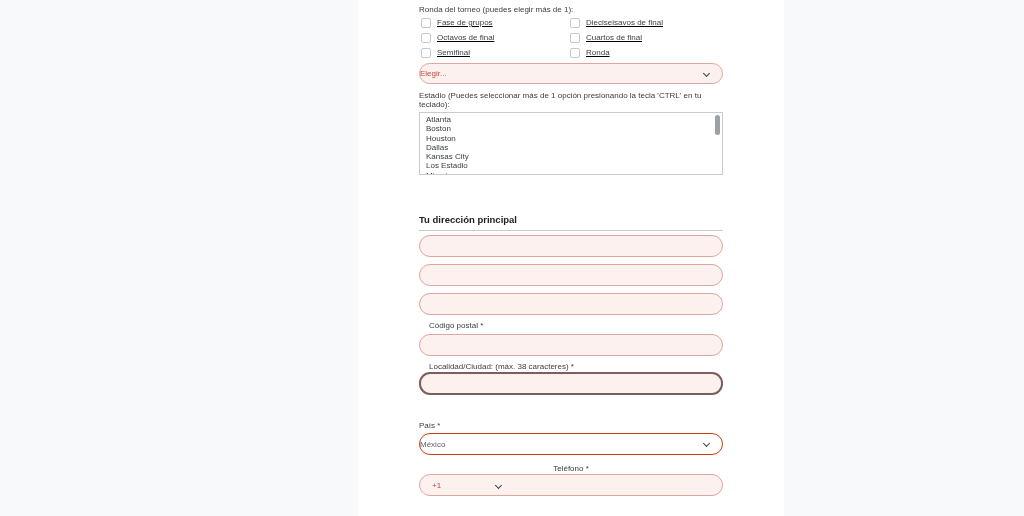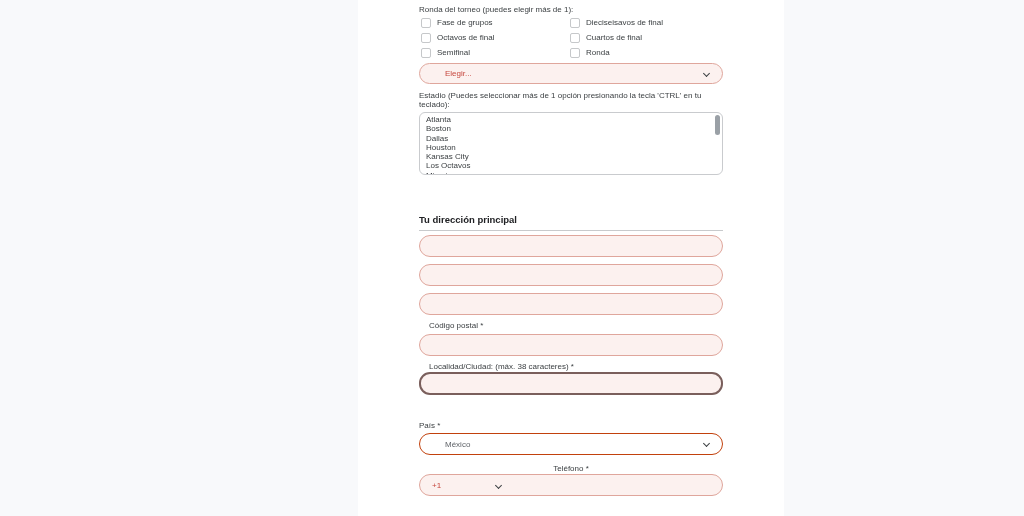--- a/index.html
+++ b/index.html
@@ -24,58 +24,58 @@
   }
   .lbl-1 { margin-top:0; }
 
   
   .cb-grid {
     display:grid;
     grid-template-columns:149px 1fr;
     row-gap:5px;
     margin-top:4px;
   }
-  .cb-item { display:flex; align-items:center; gap:6px; height:10px; cursor:pointer; margin-left:2px; }
+  .cb-item { display:flex; align-items:center; gap:6px; height:10px; cursor:pointer; margin-left:2px;text-decoration:underline; }
   .cb {
     width:10px; height:10px; flex:0 0 10px;
     border:1px solid #c6c8ca; border-radius:2px; background:#fff;
   }
   .cb-label { font-size:8px; color:#3c4043; line-height:10px; }
 
   
   .sel, .txt {
     position:relative;
     width:100%; height:21px;
     border-radius:11px;
     display:flex; align-items:center;
   }
   .pinkfield {
     background:#fcf1ef;
     border:1px solid #dfa69c;
   }
-  .sel-text { font-size:8px; margin-left:25px; }
+  .sel-text { font-size:8px; margin-left:0; }
   .sel .red { color:#c6473e; }
   .chev {
     position:absolute; right:13px; top:7px;
     width:5px; height:5px;
     border-right:1.2px solid #3c4043;
     border-bottom:1.2px solid #3c4043;
     transform:rotate(45deg);
   }
   .m-elegir { margin-top:5px; }
 
   .m-lbl-fan { margin-top:7px; }
   .m-lbl-stadium { margin-top:7px; }
 
   
   .listbox {
     position:relative;
     margin-top:3px;
     width:100%; height:63px;
-    border:1px solid #c9cbce; border-radius:6px;
+    border:1px solid #c9cbce; border-radius:0;
     background:#fff;
     overflow:hidden;
     padding:2px 0 0 6px;
   }
   .listbox .opt {
     font-size:8px; line-height:9.3px; color:#3c4043; cursor:default;
   }
   .scroll-thumb {
     position:absolute; right:2px; top:2px;
     width:5px; height:20px;
@@ -172,24 +172,24 @@
 
       <div class="sel pinkfield m-elegir">
         <span class="sel-text red">Elegir...</span>
         <span class="chev"></span>
       </div>
 
       <span class="lbl m-lbl-stadium">Estadio (Puedes seleccionar más de 1 opción presionando la tecla 'CTRL' en tu teclado):</span>
       <div class="listbox">
         <div class="opt">Atlanta</div>
         <div class="opt">Boston</div>
+        <div class="opt">Houston</div>
         <div class="opt">Dallas</div>
-        <div class="opt">Houston</div>
         <div class="opt">Kansas City</div>
-        <div class="opt">Los Octavos</div>
+        <div class="opt">Los Estadio</div>
         <div class="opt">Miami</div>
         <div class="scroll-thumb"></div>
       </div>
 
       <div class="section-heading">Tu dirección principal</div>
       <hr class="rule">
 
       <input type="text" class="txt pinkfield m-in-1" value="" style="">
       <input type="text" class="txt pinkfield m-in-n" value="" style="">
       <input type="text" class="txt pinkfield m-in-n" value="" style="">

